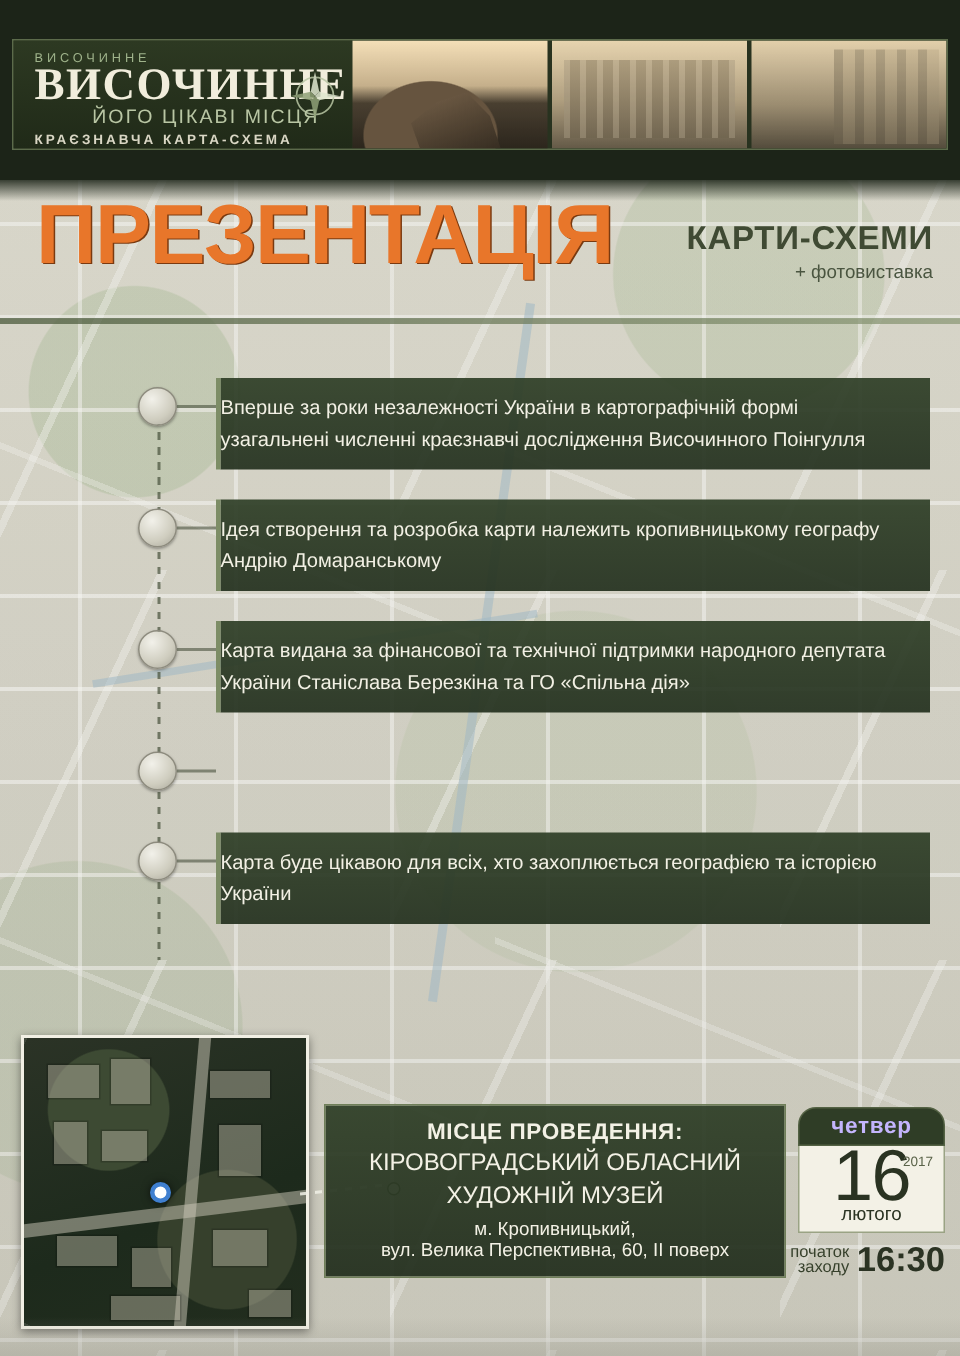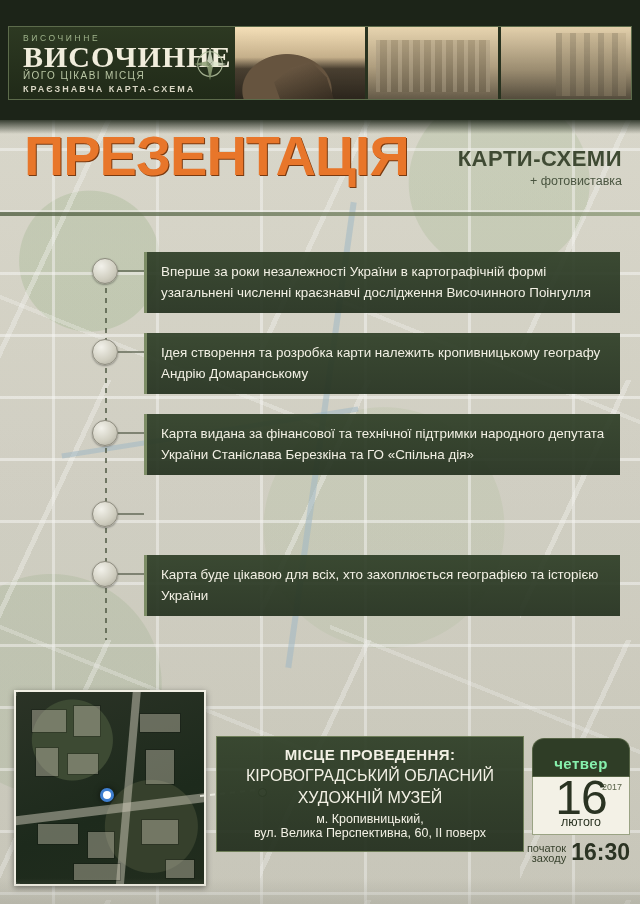--- a/index.html
+++ b/index.html
@@ -66,21 +66,21 @@
   .logo-small {
     font-size: 8.5px; letter-spacing: 2.6px; color: #9fb38b; text-transform: uppercase;
   }
   .logo-main {
     font-family: "Liberation Serif", serif;
     font-size: 30px; line-height: 30px; font-weight: bold;
     letter-spacing: 1px; color: #f1eddc;
     margin-top: -1px;
   }
   .logo-sub {
-    font-size: 10px; letter-spacing: 1.4px; color: #b9c6a4; text-align: left; margin-top: -2px;
+    font-size: 13px; letter-spacing: 1.4px; color: #b9c6a4; text-align: right; margin-top: -2px;
   }
   .logo-bottom {
     font-size: 9px; letter-spacing: 2px; color: #d9d6c4; font-weight: bold; margin-top: 3px;
   }
   .compass {
     position: absolute; right: 6px; top: 18px; width: 38px; height: 38px;
     opacity: .85;
   }
   .photo-strip { flex: 1 1 auto; display: flex; gap: 3px; padding: 0; }
   .photo {
@@ -170,21 +170,21 @@
   }
   .marker-line {
     position: absolute; left: 30px; top: 18px; width: 26px; height: 2px;
     background: rgba(60,70,50,.55);
   }
   .bullet-text {
     flex: 1 1 auto;
     background: linear-gradient(180deg, rgba(46,62,38,.92), rgba(35,48,30,.92));
     color: #f2f0e4;
     font-size: 13.4px; line-height: 21px;
-    padding: 9px 14px 10px 14px;
+    padding: 9px 14px 10px 0;
     border-left: 3px solid #7d8d66;
   }
   .vline {
     position: absolute; left: 105px; top: 268px; width: 2px; height: 372px;
     background: repeating-linear-gradient(180deg, rgba(70,80,58,.7) 0 5px, rgba(70,80,58,0) 5px 10px);
   }
 
   
   .sat {
     position: absolute; left: 14px; top: 690px; width: 192px; height: 196px;
@@ -236,24 +236,24 @@
   .venue .v1 { font-size: 15px; font-weight: bold; letter-spacing: .4px; }
   .venue .v2 { font-size: 16px; font-weight: normal; line-height: 19px; margin-top: 3px; }
   .venue .v3 { font-size: 12.5px; margin-top: 5px; }
   .venue .v4 { font-size: 12.5px; }
 
   
   .date-badge {
     position: absolute; right: 10px; top: 738px; width: 98px; text-align: center;
   }
   .dow {
-    background: #2f3d26; color: #86efac;
+    background: #2f3d26; color: #c4b5fd;
     font-size: 15px; font-weight: bold; letter-spacing: .5px;
     border-radius: 12px 12px 0 0;
-    padding: 16px 0 4px 0;
+    padding: 3px 0 4px 0;
     border: 1px solid #79886180;
   }
   .date-core {
     background: #f3f1e6; color: #2a3322;
     border: 1px solid #9aa384; border-top: none;
     padding: 2px 0 5px 0;
     position: relative;
   }
   .date-num {
     font-size: 48px; line-height: 38px; font-weight: normal; letter-spacing: -1px;

